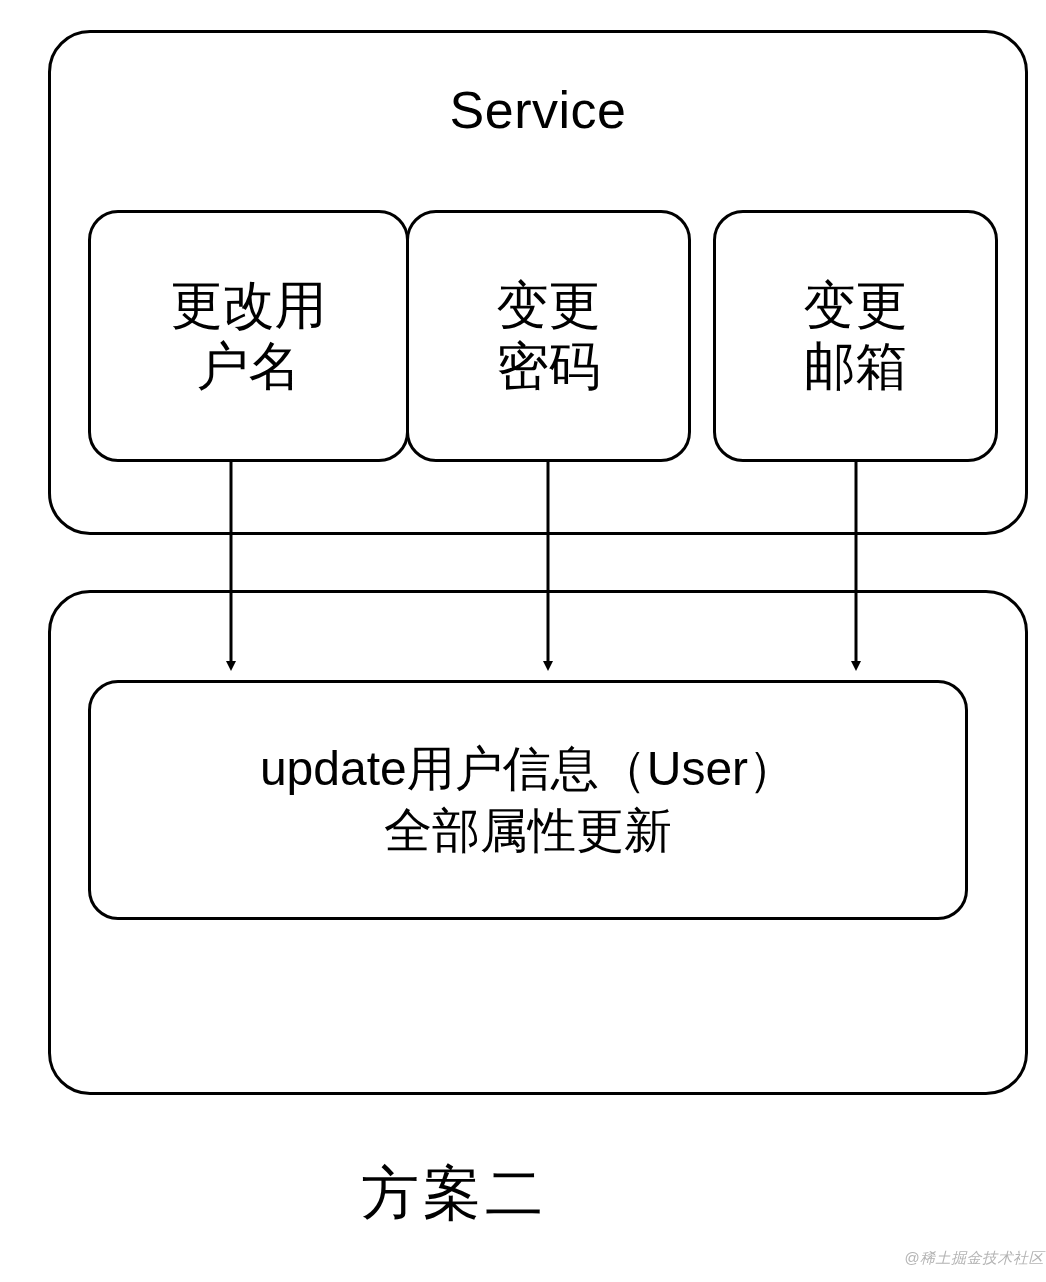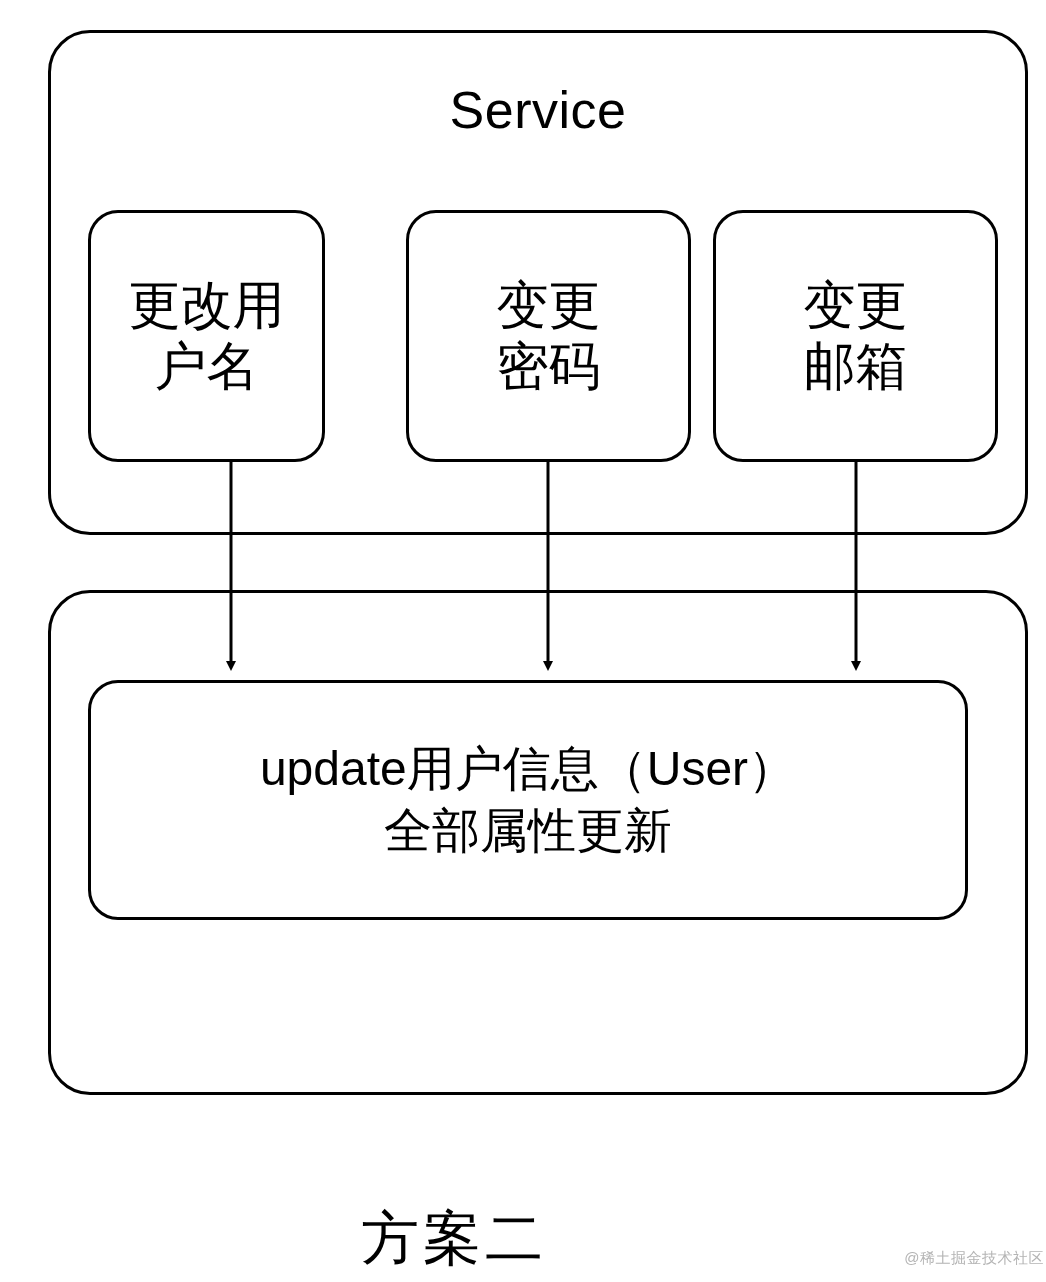--- a/index.html
+++ b/index.html
@@ -52,21 +52,21 @@
     left: 32px;
     top: 80px;
     width: 980px;
     text-align: center;
     font-size: 52px;
     letter-spacing: 0.5px;
   }
   #svc-item-0 {
     left: 72px;
     top: 210px;
-    width: 237px;
+    width: 321px;
     height: 252px;
   }
   #svc-item-1 {
     left: 390px;
     top: 210px;
     width: 285px;
     height: 252px;
   }
   #svc-item-2 {
     left: 697px;
@@ -102,29 +102,29 @@
     font-size: 52px;
   }
   #caption {
     position: absolute;
     left: 0;
     top: 1155px;
     width: 876px;
     text-align: center;
     font-size: 58px;
     letter-spacing: 4px;
-    margin-top: 45px;
   }
   #watermark {
     position: absolute;
     right: 18px;
     bottom: 14px;
     font-size: 15px;
     color: #b4b4b4;
     letter-spacing: 0.5px;
+    font-style: italic;
   }
   svg.arrows {
     position: absolute;
     left: 0; top: 0;
     width: 1046px;
     height: 1282px;
     pointer-events: none;
   }
 </style>
 </head>

